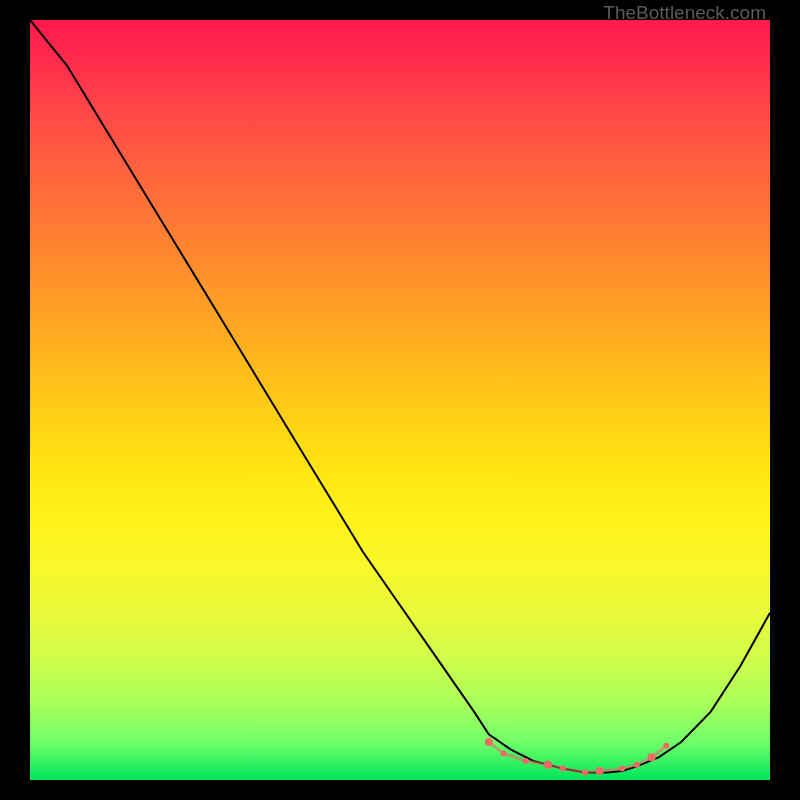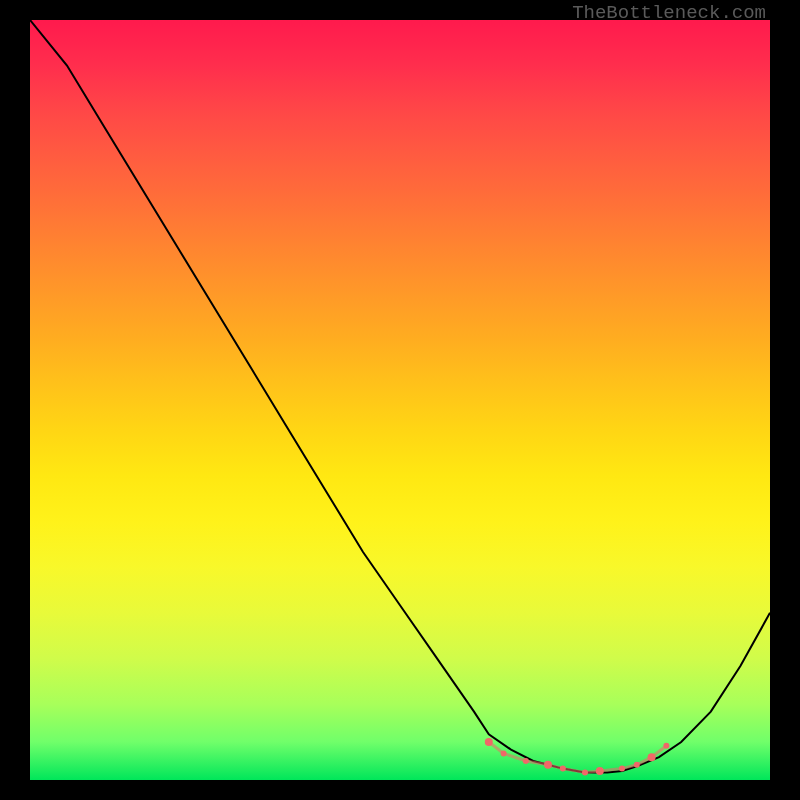--- a/index.html
+++ b/index.html
@@ -43,21 +43,21 @@
     #70ff6a 95%,
     #00e65a 100%
   );
 }
 .watermark {
   position: absolute;
   top: 2px;
   right: 34px;
   color: #5a5a5a;
   font-size: 19px;
-  font-family: Liberation Mono, monospace;
+  font-family: Liberation Sans, sans-serif;
   z-index: 5;
 }
 svg.curve {
   position: absolute;
   left: 0;
   top: 0;
   width: 740px;
   height: 760px;
 }
 </style>

